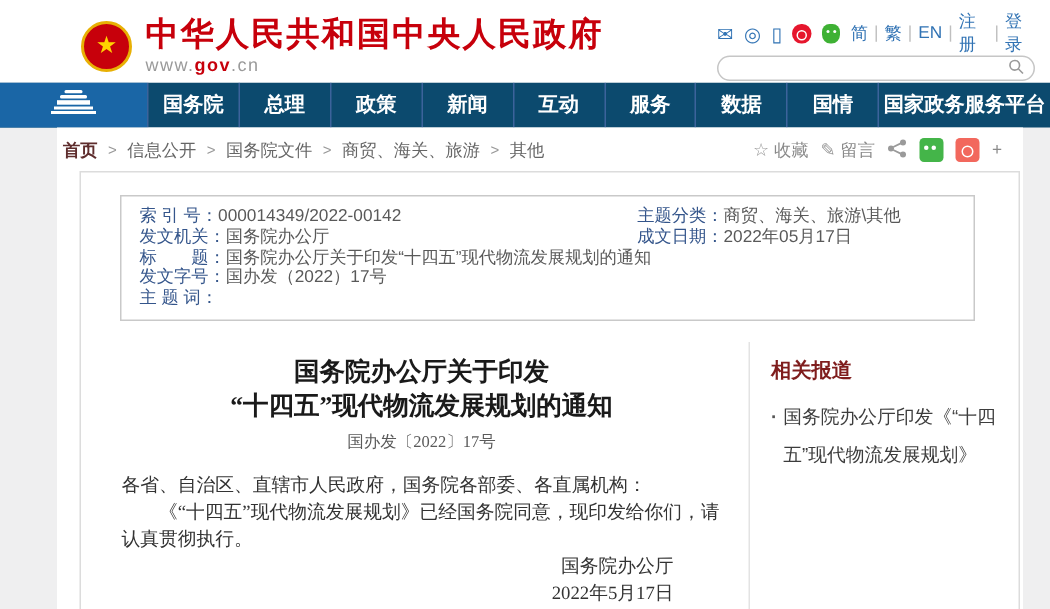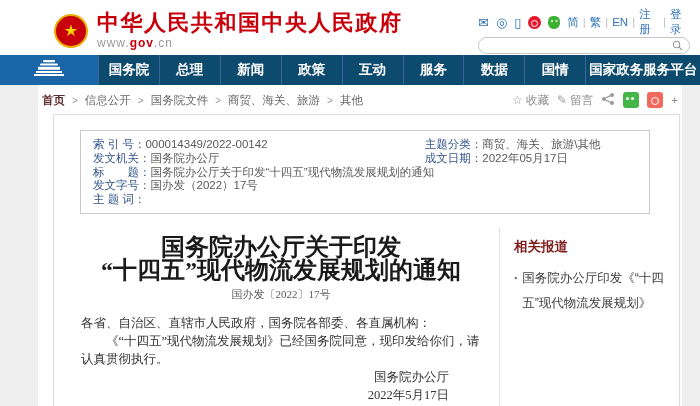--- a/index.html
+++ b/index.html
@@ -36,21 +36,21 @@
 
   
   .mainnav { height:30px; display:flex; background:#0c4a6e; }
   .nav-home { width:98px; background:#1a66a6; display:flex; align-items:center; justify-content:center; }
   .nav-item { flex:1; text-align:center; line-height:30px; color:#fff; font-size:13.5px; font-weight:bold;
               border-left:1px solid #3c639b; cursor:pointer; white-space:nowrap; }
   .nav-item.wide { flex:1.9; }
 
   
   .page { margin:0 18px 0 38px; background:#fff; height:321px; position:relative; }
-  .crumb-row { height:26px; display:flex; align-items:center; padding:4px 4px 0 4px; }
+  .crumb-row { height:26px; display:flex; align-items:center; padding:4px 14px 0 4px; }
   .crumbs { display:flex; align-items:center; gap:7px; font-size:11.5px; color:#666; flex:1; }
   .crumbs .sep { color:#999; font-size:10px; }
   .crumb-home { font-weight:bold; color:#5e2d2d; }
   .crumbs span { cursor:default; }
   .crumb-tools { display:flex; align-items:center; gap:8px; font-size:11.5px; color:#8a8a8a; }
   .tool-ic { font-size:12px; color:#9a9a9a; }
   .sq { width:16px; height:16px; border-radius:3px; display:inline-block; position:relative; }
   .sq-wechat { background:#44b549; }
   .sq-wechat::after { content:""; position:absolute; left:3px; top:5px; width:3px; height:3px;
                       background:#fff; border-radius:50%; box-shadow:5px 0 0 #fff; }
@@ -63,21 +63,21 @@
   .meta-box { border:1px solid #c9c9c9; margin:15px 29px 0 26px; padding:7px 12px 6px 12px;
               font-size:11.5px; line-height:13.8px; }
   .meta-row { display:flex;align-items:flex-end; }
   .m-left { width:61%; display:flex; }
   .m-right { width:39%; display:flex; }
   .m-label { color:#34558b; white-space:pre; }
   .m-value { color:#595959; }
 
   .content-wrap { display:flex; margin-top:14px; min-height:210px; }
   .doc-col { flex:1; padding:0 18px 0 27px; font-family:"Liberation Serif","DejaVu Serif",serif; }
-  .doc-title { text-align:center; font-size:24px; font-weight:bold; color:#1a1a1a;
+  .doc-title { text-align:center; font-size:17px; font-weight:bold; color:#1a1a1a;
                line-height:23px; margin-top:8px; }
   .doc-number { text-align:center; font-size:11px; color:#5a5a5a; margin-top:5px; }
   .doc-body { margin-top:12px; font-size:12.5px; color:#333; line-height:18px; }
   .doc-body p.indent { text-indent:2em; }
   .sign-block { text-align:right; padding-right:32px; font-size:12.5px; color:#333; line-height:18px; }
 
   .side-col { width:180px; border-left:1px solid #e3e3e3; padding:10px 8px 0 14px; }
   .side-title { color:#7f1d1d; font-size:13.5px; font-weight:bold; }
   .side-item { margin-top:10px; font-size:12.5px; color:#3d3d3d; line-height:25px; display:flex; }
   .side-item .bullet { color:#555; margin-right:4px; font-weight:bold; }
@@ -136,22 +136,22 @@
           <rect x="9" y="0" width="12" height="2.2" rx="1" fill="#fff"></rect>
           <rect x="6" y="3.4" width="18" height="2.2" rx="1" fill="#fff"></rect>
           <rect x="4" y="6.8" width="22" height="3" fill="#fff"></rect>
           <rect x="2" y="11" width="26" height="2" fill="#fff"></rect>
           <rect x="0" y="14" width="30" height="2" fill="#fff"></rect>
         </svg>
     </span>
   </div>
   <div class="nav-item">国务院</div>
   <div class="nav-item">总理</div>
+  <div class="nav-item">政策</div>
   <div class="nav-item">新闻</div>
-  <div class="nav-item">政策</div>
   <div class="nav-item">互动</div>
   <div class="nav-item">服务</div>
   <div class="nav-item">数据</div>
   <div class="nav-item">国情</div>
   <div class="nav-item wide">国家政务服务平台</div>
 </div>
 
 <div class="page">
 
   <div class="crumb-row">

